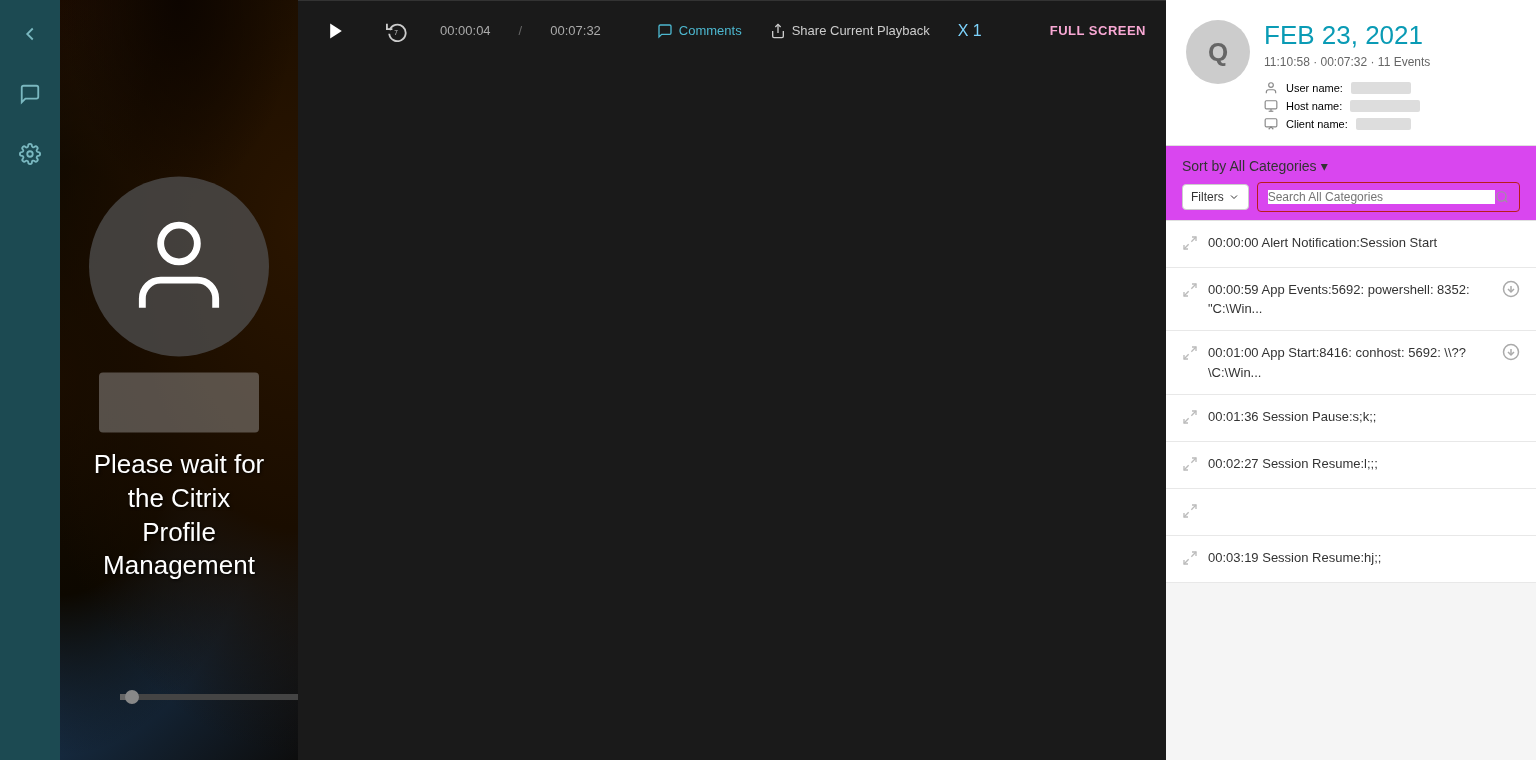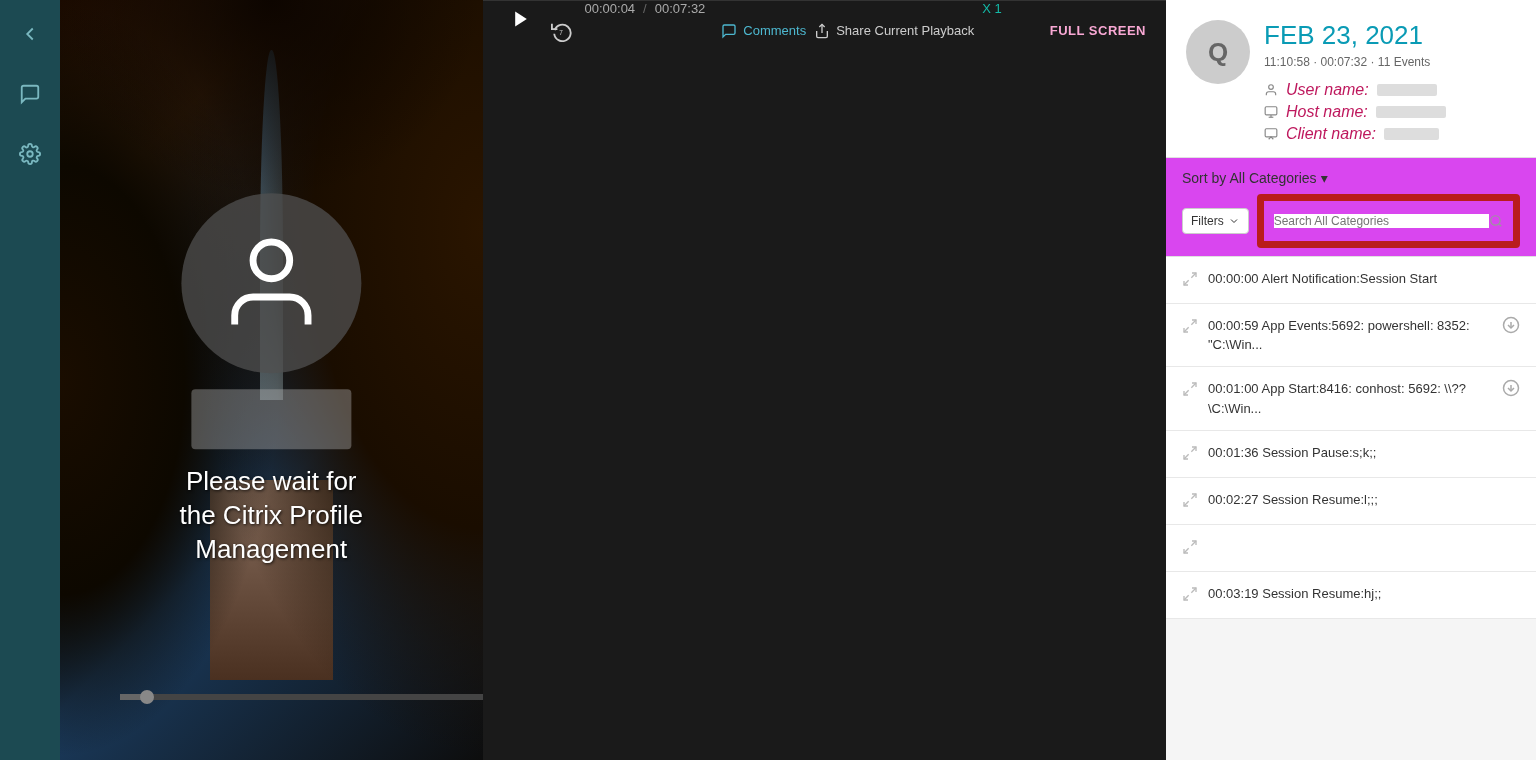--- a/index.html
+++ b/index.html
@@ -131,22 +131,23 @@
       border: 2px solid #0090ff;
       border-radius: 50%;
       background: rgba(0,144,255,0.2);
     }
 
     
     .video-controls {
       height: 60px;
       background: #1a1a1a;
       display: flex;
+      align-items: center;
       padding: 0 20px;
-      gap: 8px;
+      gap: 28px;
       border-top: 1px solid #333;
     }
     .progress-bar-container {
       position: absolute;
       bottom: 60px;
       left: 60px;
       right: 0;
       height: 6px;
       background: #444;
     }
@@ -199,22 +200,22 @@
     }
     .share-btn {
       display: flex; align-items: center; gap: 6px;
       color: #ccc;
       background: none;
       border: none;
       cursor: pointer;
       font-size: 13px;
     }
     .speed-label {
-      color: #14b8a6;
-      font-size: 13px;
+      color: #7dd3fc;
+      font-size: 16px;
     }
     .fullscreen-btn {
       color: #f9a8d4;
       background: none;
       border: none;
       cursor: pointer;
       font-size: 13px;
       font-weight: 600;
       letter-spacing: 0.5px;
       margin-left: 40px;
@@ -246,21 +247,21 @@
       font-size: 12px;
       margin-bottom: 12px;
     }
     .session-info-row {
       display: flex;
       align-items: center;
       gap: 8px;
       margin-bottom: 4px;
     }
     .session-info-row svg { width: 14px; height: 14px; color: #888; flex-shrink: 0; }
-    .session-info-label { color: #be185d; font-size: 16px; font-style: italic; }
+    .session-info-label { color: #000000; font-size: 11px; }
     .session-info-value {
       background: #ddd;
       height: 12px;
       border-radius: 2px;
     }
     .avatar-q {
       width: 64px; height: 64px;
       border-radius: 50%;
       background: #ccc;
       display: flex; align-items: center; justify-content: center;
@@ -298,23 +299,23 @@
       border: 1px solid #ccc;
       border-radius: 4px;
       padding: 5px 8px;
       font-size: 12px;
       color: #333;
       cursor: pointer;
       display: flex; align-items: center; gap: 4px;
     }
     .search-box {
       flex: 1;
-      border: 7px solid #b91c1c;
+      border: 1px solid #b91c1c;
       border-radius: 4px;
-      padding: 13px 10px;
+      padding: 7px 10px;
       font-size: 12px;
       color: #333;
       display: flex; align-items: center; justify-content: space-between;
     }
     .search-box-input {
       border: none;
       outline: none;
       font-size: 12px;
       flex: 1;
       color: #999;

